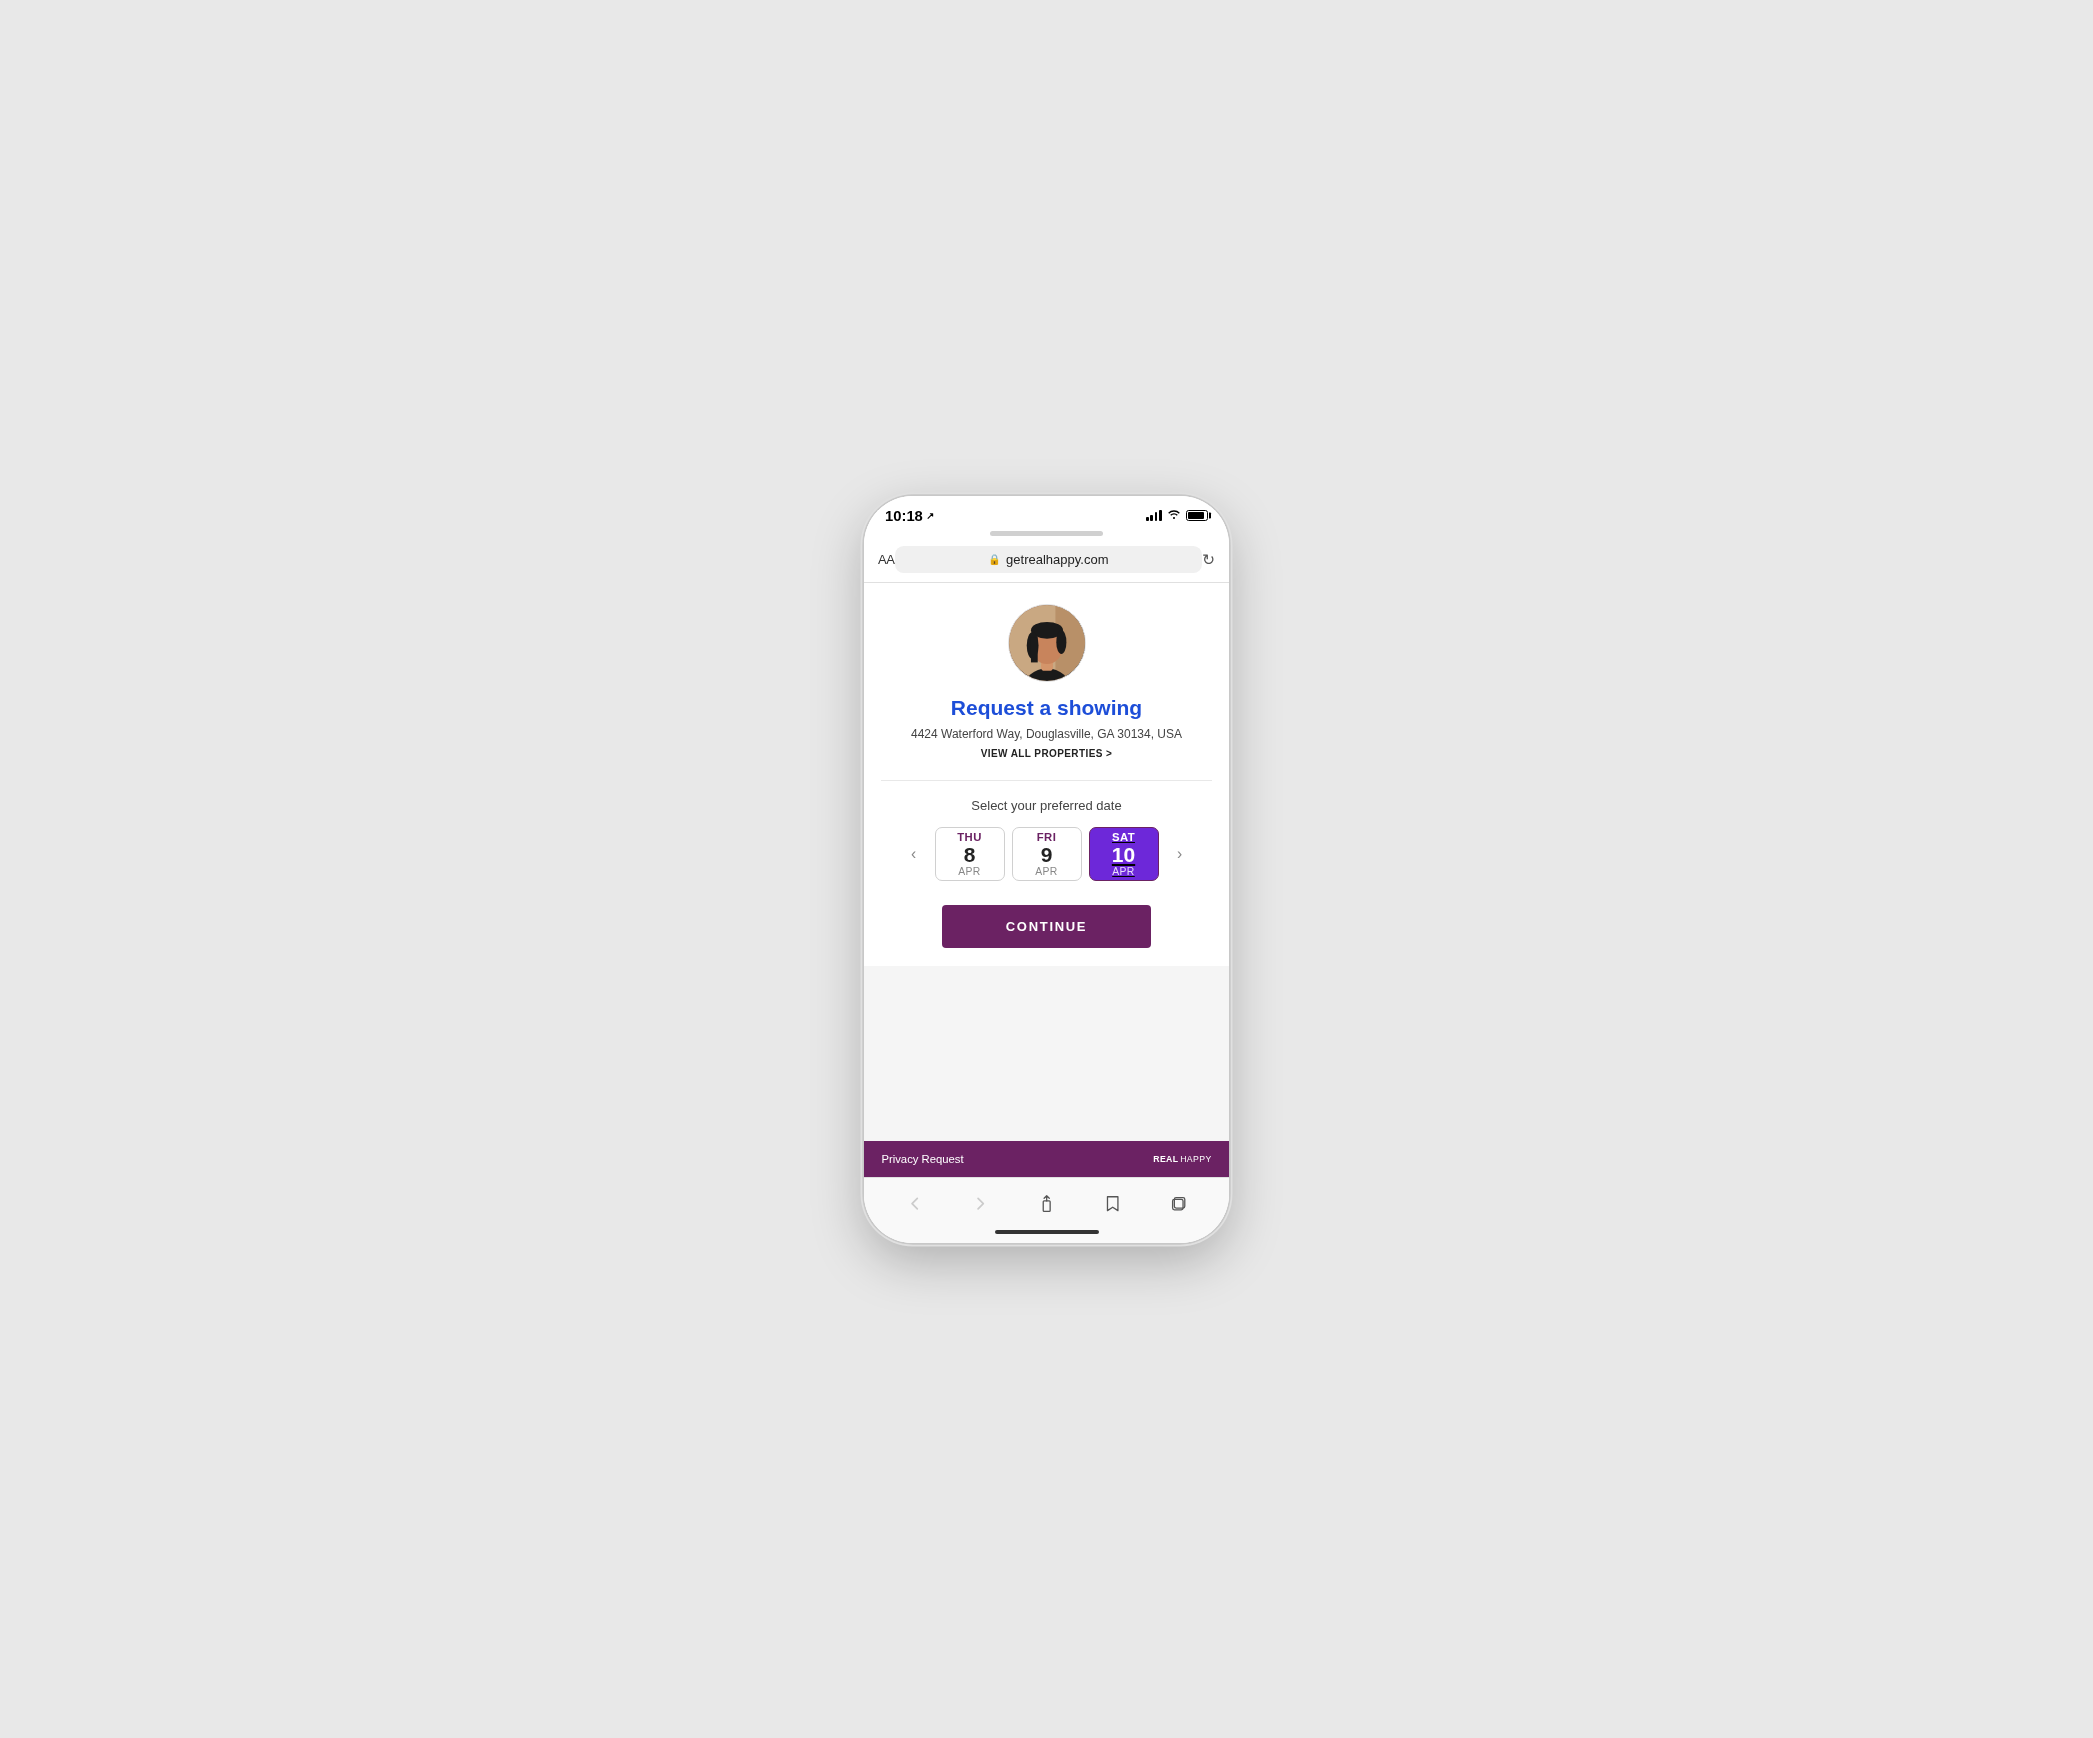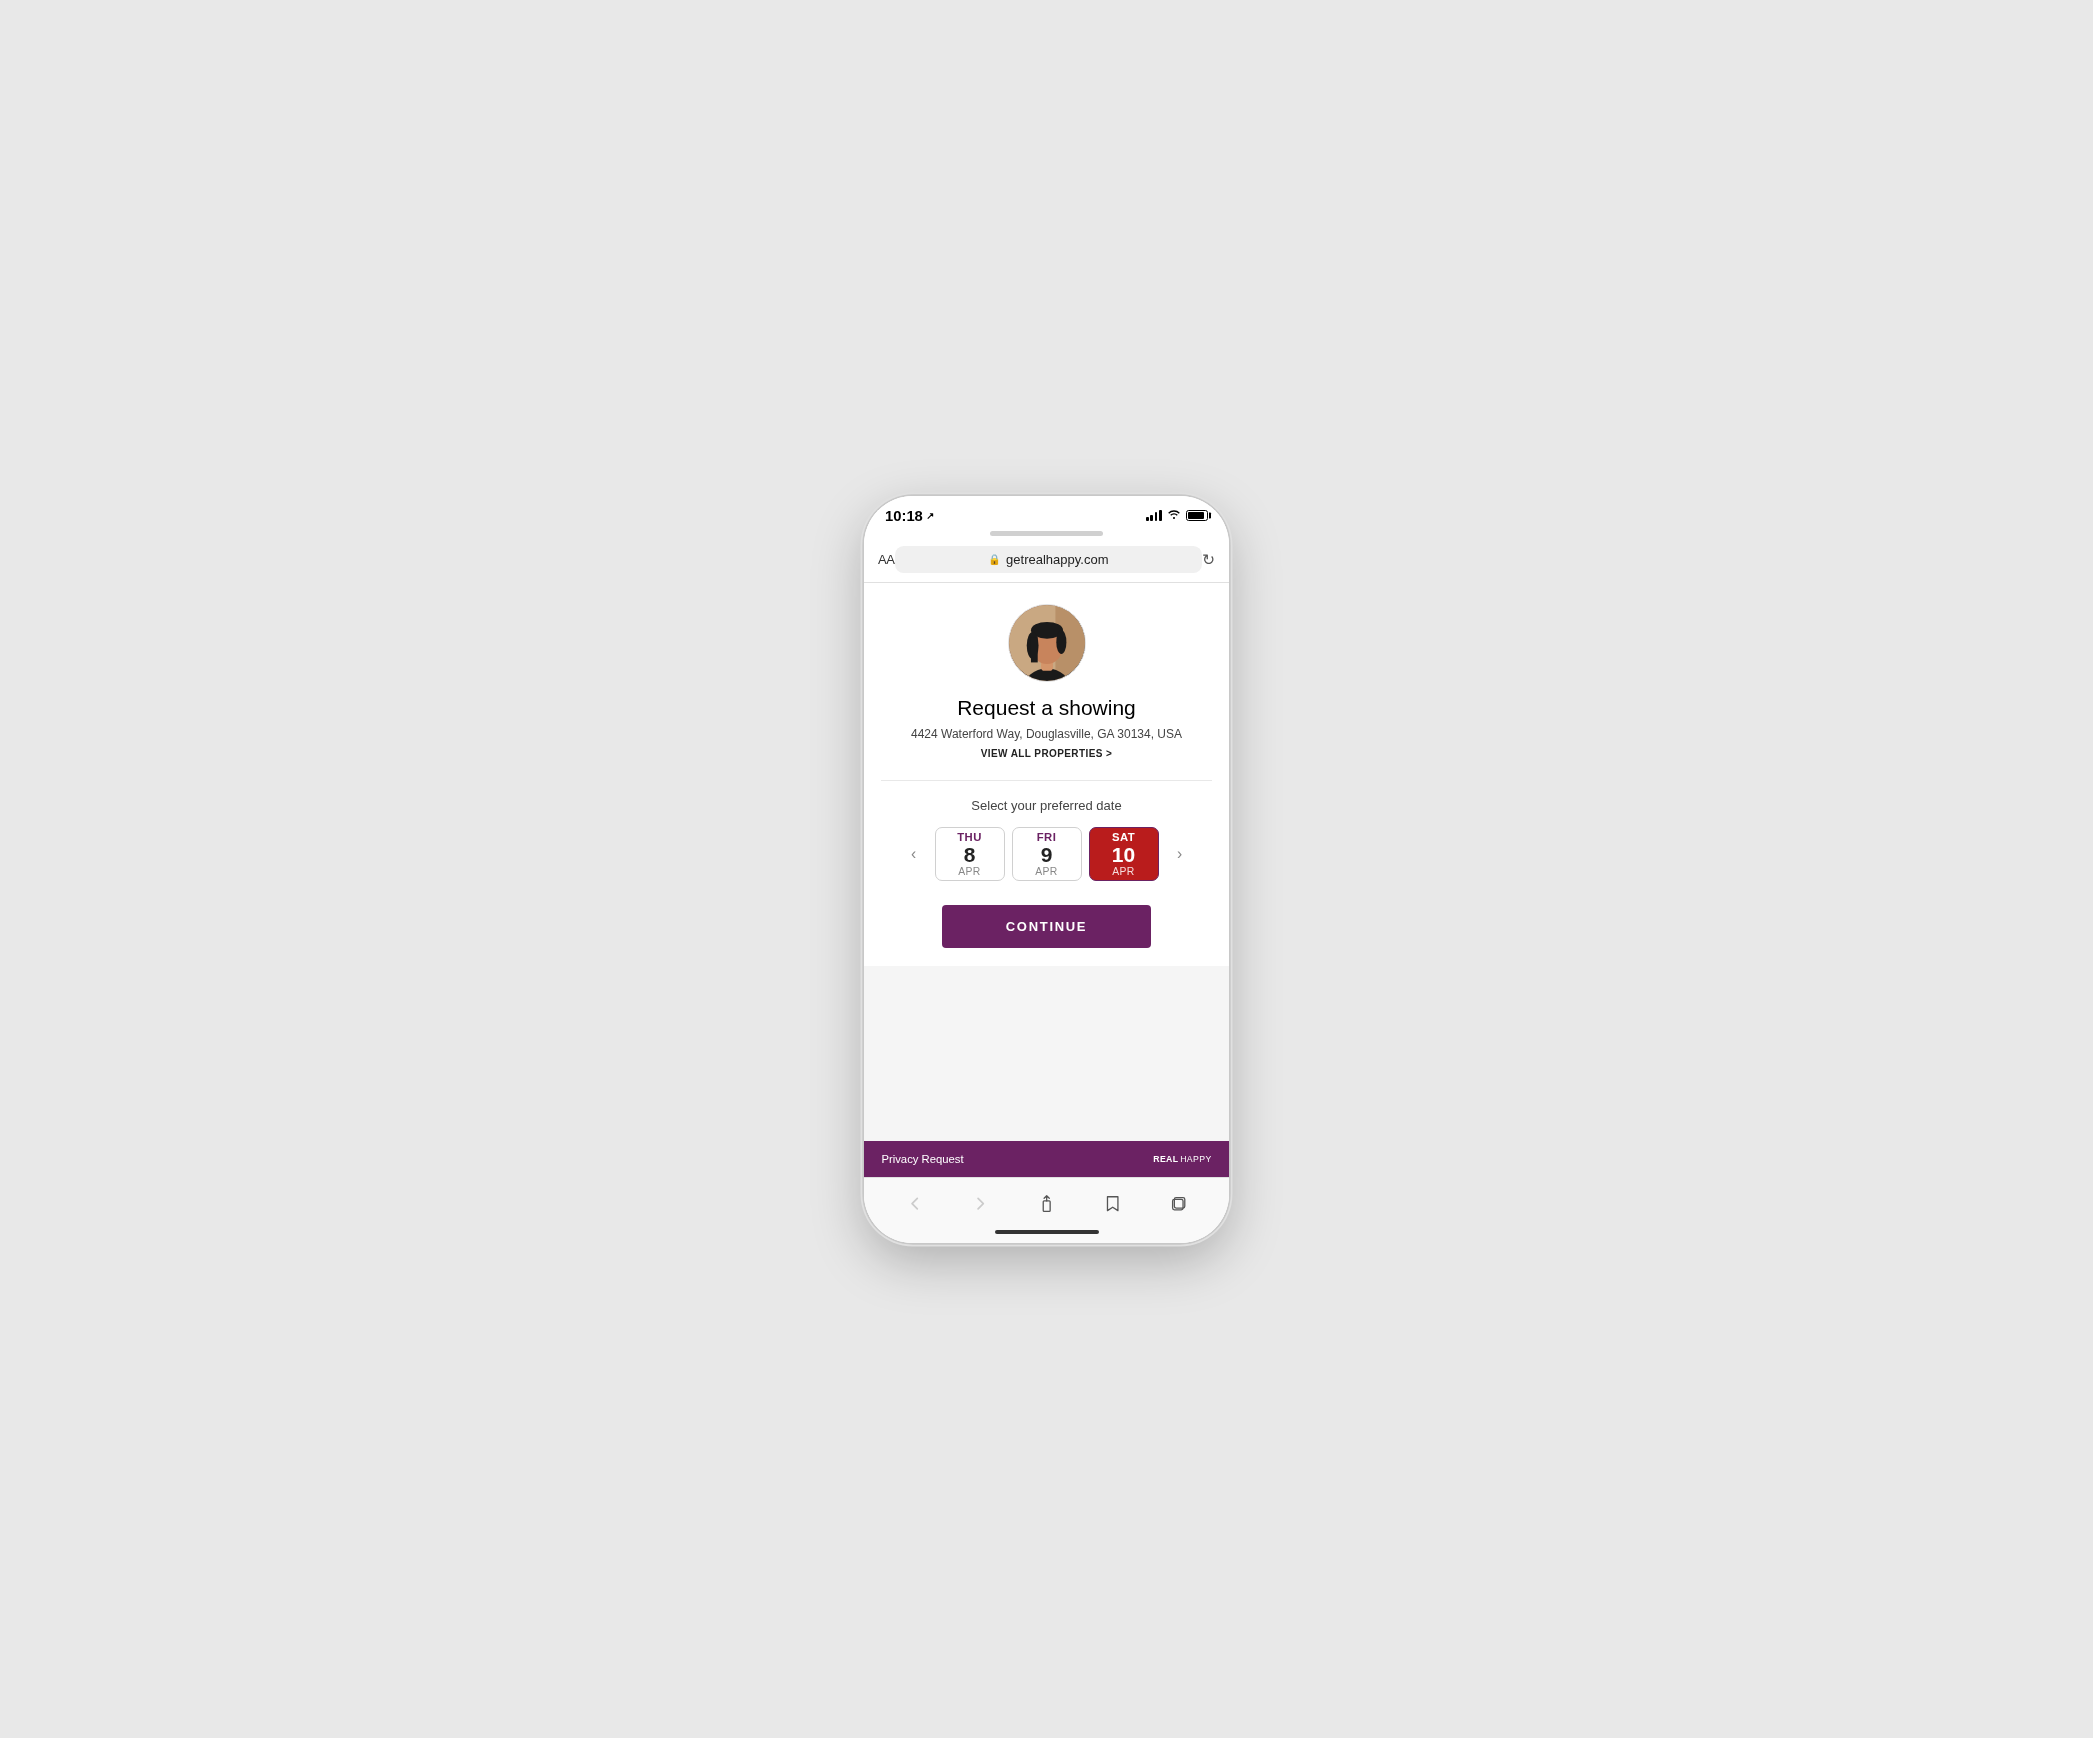--- a/index.html
+++ b/index.html
@@ -188,22 +188,22 @@
       border: 1.7px solid #e0e0e0;
       background: linear-gradient(135deg, #c9956e 0%, #8b6346 40%, #2c2c2c 100%);
       display: flex;
       align-items: center;
       justify-content: center;
       position: relative;
     }
 
     .page-title {
       font-size: 21px;
-      font-weight: 400;
-      color: #000000;
+      font-weight: 700;
+      color: #1d4ed8;
       margin-bottom: 7px;
       text-align: center;
     }
 
     .property-address {
       font-size: 12px;
       color: #444;
       text-align: center;
       margin-bottom: 7px;
       font-weight: 500;
@@ -263,22 +263,23 @@
       border-radius: 7px;
       display: flex;
       flex-direction: column;
       align-items: center;
       justify-content: center;
       cursor: pointer;
       background: #fff;
     }
 
     .date-card.selected {
-      background: #b91c1c;
+      background: #6d28d9;
       border-color: #6b2263;
+      text-decoration: underline;
     }
 
     .date-day-name {
       font-size: 11.3px;
       font-weight: 600;
       color: #6b2263;
       letter-spacing: 0.4px;
     }
 
     .date-card.selected .date-day-name {

